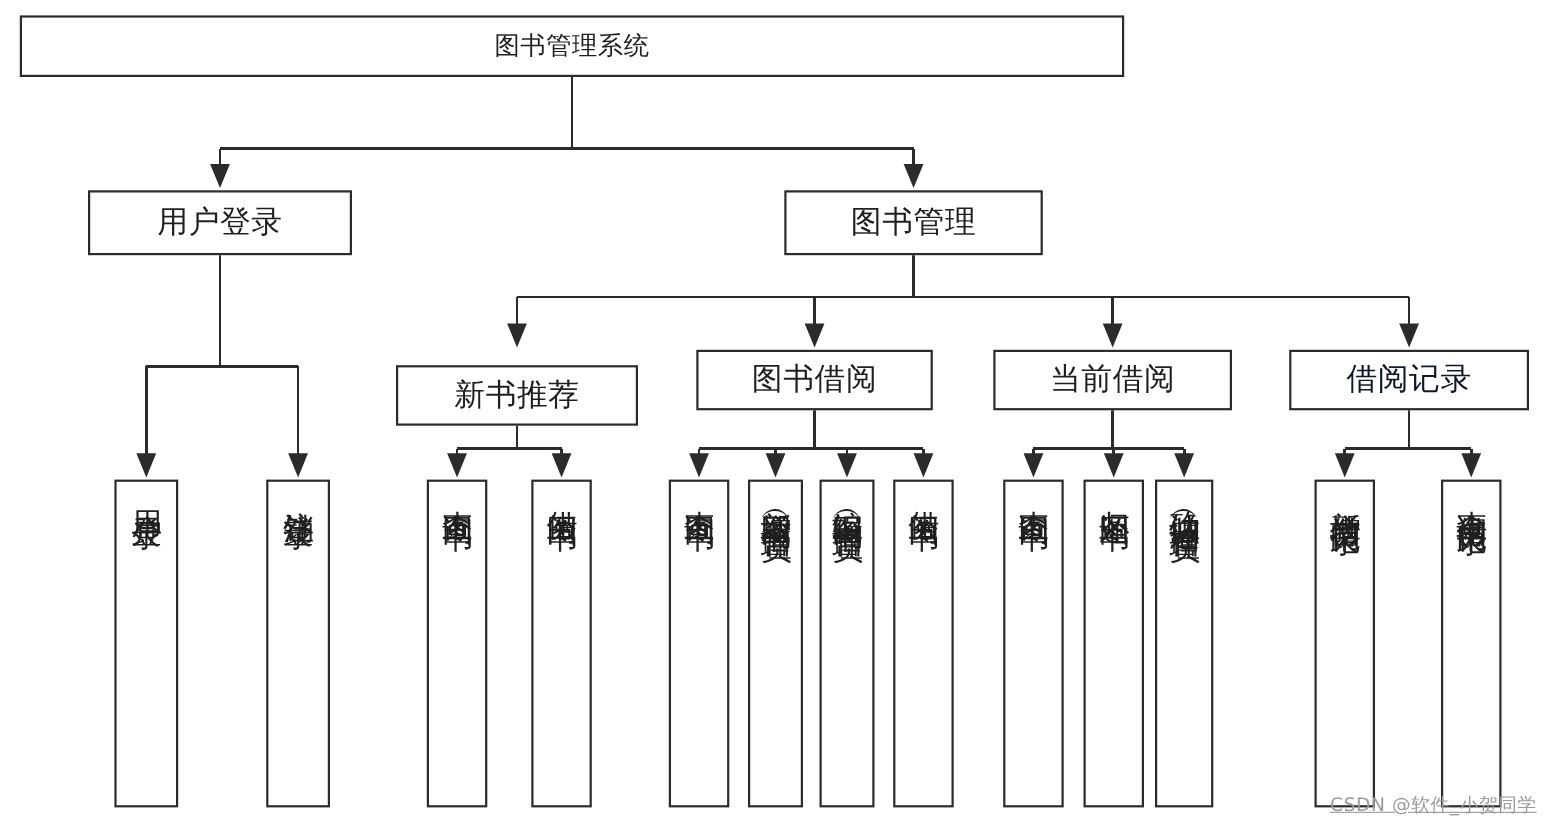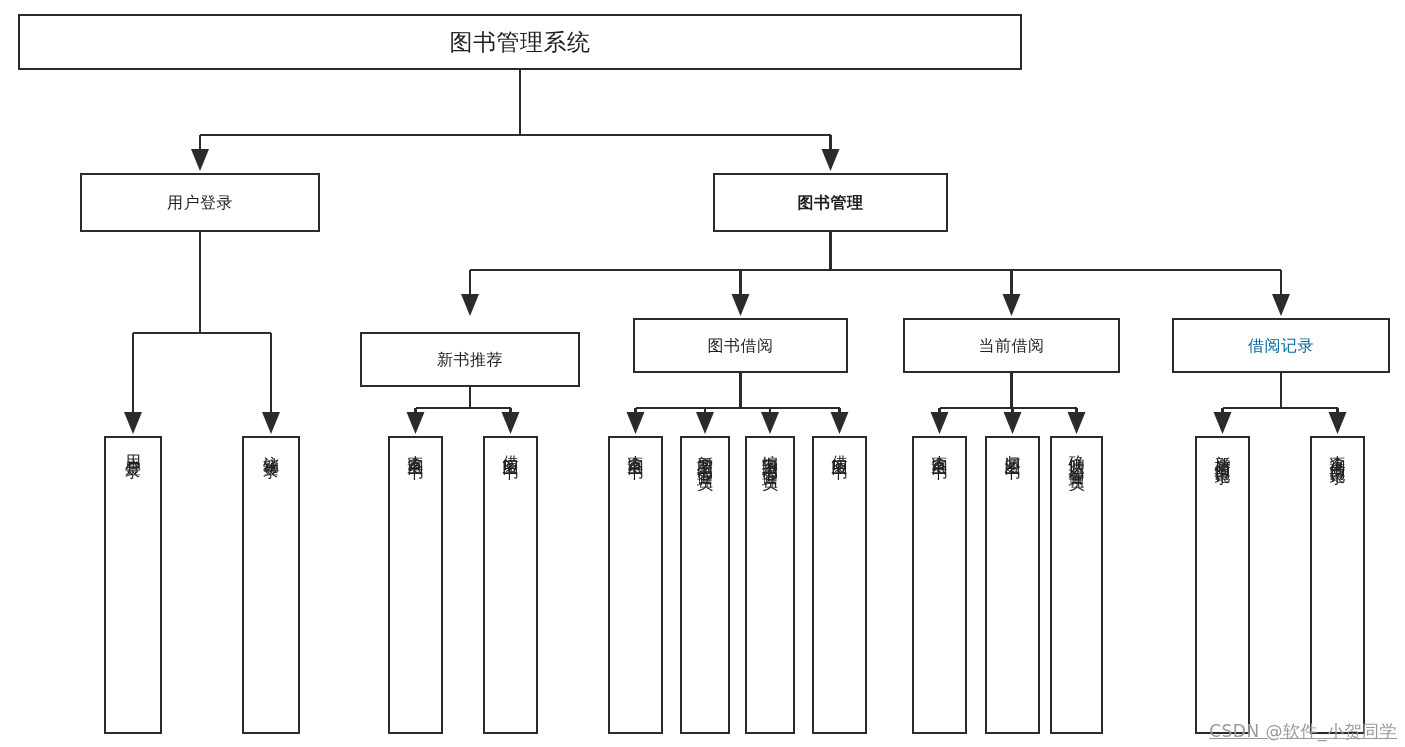--- a/index.html
+++ b/index.html
@@ -27,21 +27,21 @@
     box-sizing: border-box;
     background: #ffffff;
     border: 2px solid #1d4ed8;
     display: flex;
     align-items: center;
     justify-content: center;
     overflow: hidden;
   }
   .node-label {
     color: #1f1f1f;
-    font-size: 16px;
+    font-size: 28px;
     line-height: 1.08;
     letter-spacing: 0.5px;
     white-space: pre;
     text-align: center;
     user-select: none;
   }
   .node-box.vertical {
     align-items: flex-start;
     justify-content: center;
     padding-top: 4px;
@@ -135,33 +135,33 @@
       <polygon points="1328.5,412 1346.5,412 1337.5,434" fill="#2b2b2b"></polygon>
     </svg>
 
   <div class="node-box title" style="left: 18px; top: 14px; width: 1004px; height: 56px; border-color: rgb(43, 43, 43); background: rgb(255, 255, 255);">
       <span class="node-label" style="color: rgb(31, 31, 31);">图书管理系统</span>
     </div>
     <div class="node-box" style="left: 80px; top: 173px; width: 240px; height: 59px; border-color: rgb(43, 43, 43); background: rgb(255, 255, 255);">
       <span class="node-label" style="color: rgb(31, 31, 31);">用户登录</span>
     </div>
     <div class="node-box" style="left: 713px; top: 173px; width: 235px; height: 59px; border-color: rgb(43, 43, 43); background: rgb(255, 255, 255);">
-      <span class="node-label" style="color: rgb(31, 31, 31); font-weight: bold;">图书管理</span>
+      <span class="node-label" style="color: rgb(31, 31, 31);">图书管理</span>
     </div>
     <div class="node-box" style="left: 360px; top: 332px; width: 220px; height: 55px; border-color: rgb(43, 43, 43); background: rgb(255, 255, 255);">
       <span class="node-label" style="color: rgb(31, 31, 31);">新书推荐</span>
     </div>
     <div class="node-box" style="left: 633px; top: 318px; width: 215px; height: 55px; border-color: rgb(43, 43, 43); background: rgb(255, 255, 255);">
       <span class="node-label" style="color: rgb(31, 31, 31);">图书借阅</span>
     </div>
     <div class="node-box" style="left: 903px; top: 318px; width: 217px; height: 55px; border-color: rgb(43, 43, 43); background: rgb(255, 255, 255);">
       <span class="node-label" style="color: rgb(31, 31, 31);">当前借阅</span>
     </div>
     <div class="node-box" style="left: 1172px; top: 318px; width: 218px; height: 55px; border-color: rgb(43, 43, 43); background: rgb(255, 255, 255);">
-      <span class="node-label" style="color: #0369a1;">借阅记录</span>
+      <span class="node-label" style="color: #0f172a;">借阅记录</span>
     </div>
     <div class="node-box vertical" style="left: 104px; top: 436px; width: 58px; height: 298px; border-color: rgb(43, 43, 43); background: rgb(255, 255, 255);">
       <span class="node-label" style="color: rgb(31, 31, 31);">用户登录</span>
     </div>
     <div class="node-box vertical" style="left: 242px; top: 436px; width: 58px; height: 298px; border-color: rgb(43, 43, 43); background: rgb(255, 255, 255);">
       <span class="node-label" style="color: rgb(31, 31, 31);">注销登录</span>
     </div>
     <div class="node-box vertical" style="left: 388px; top: 436px; width: 55px; height: 298px; border-color: rgb(43, 43, 43); background: rgb(255, 255, 255);">
       <span class="node-label" style="color: rgb(31, 31, 31);">查询图书</span>
     </div>

